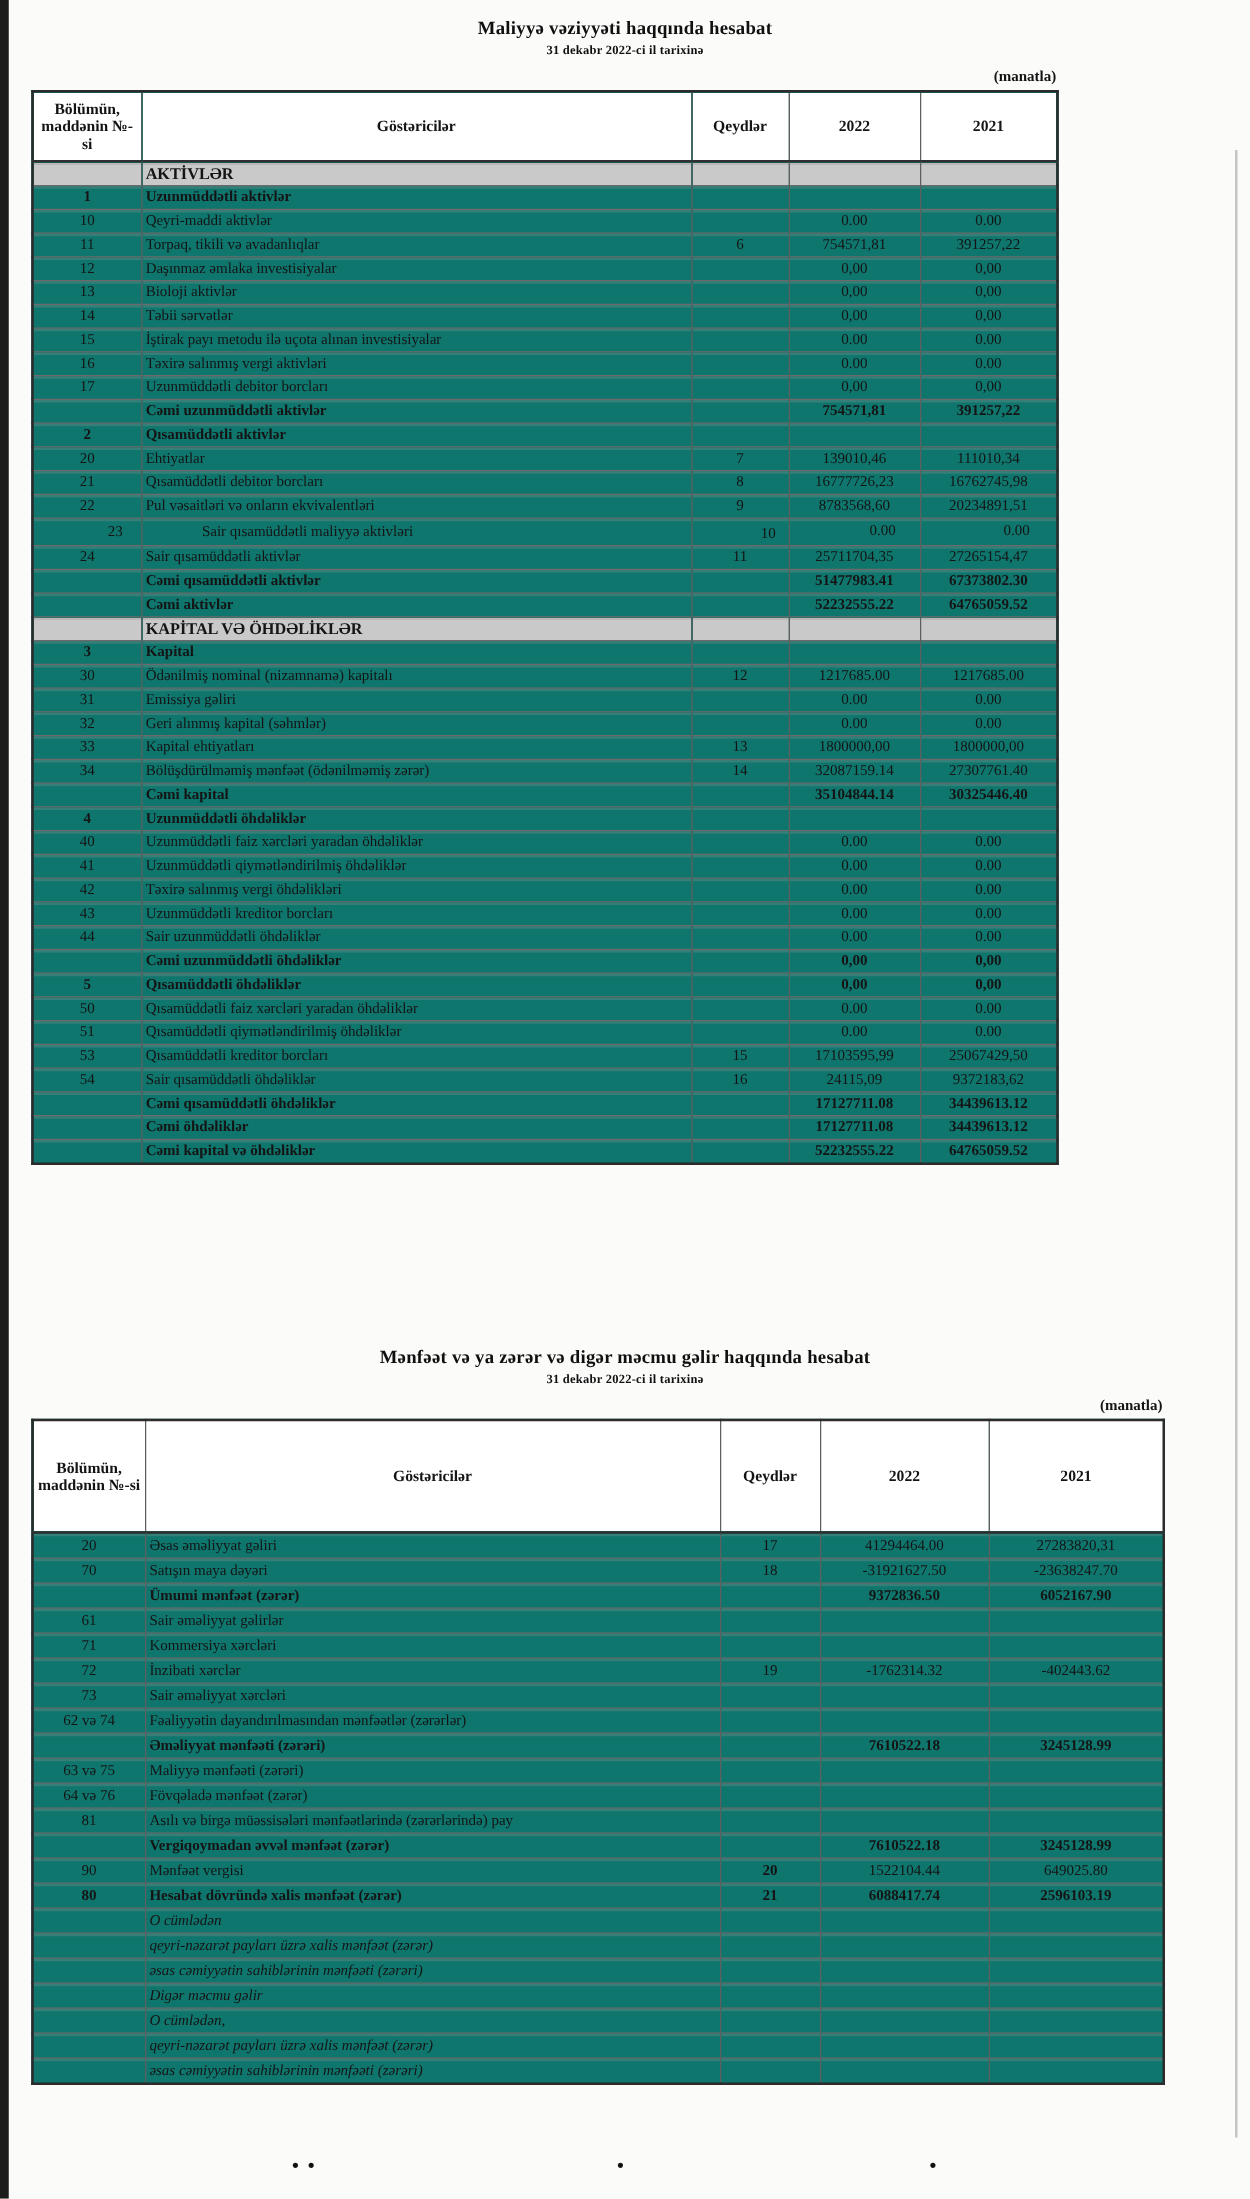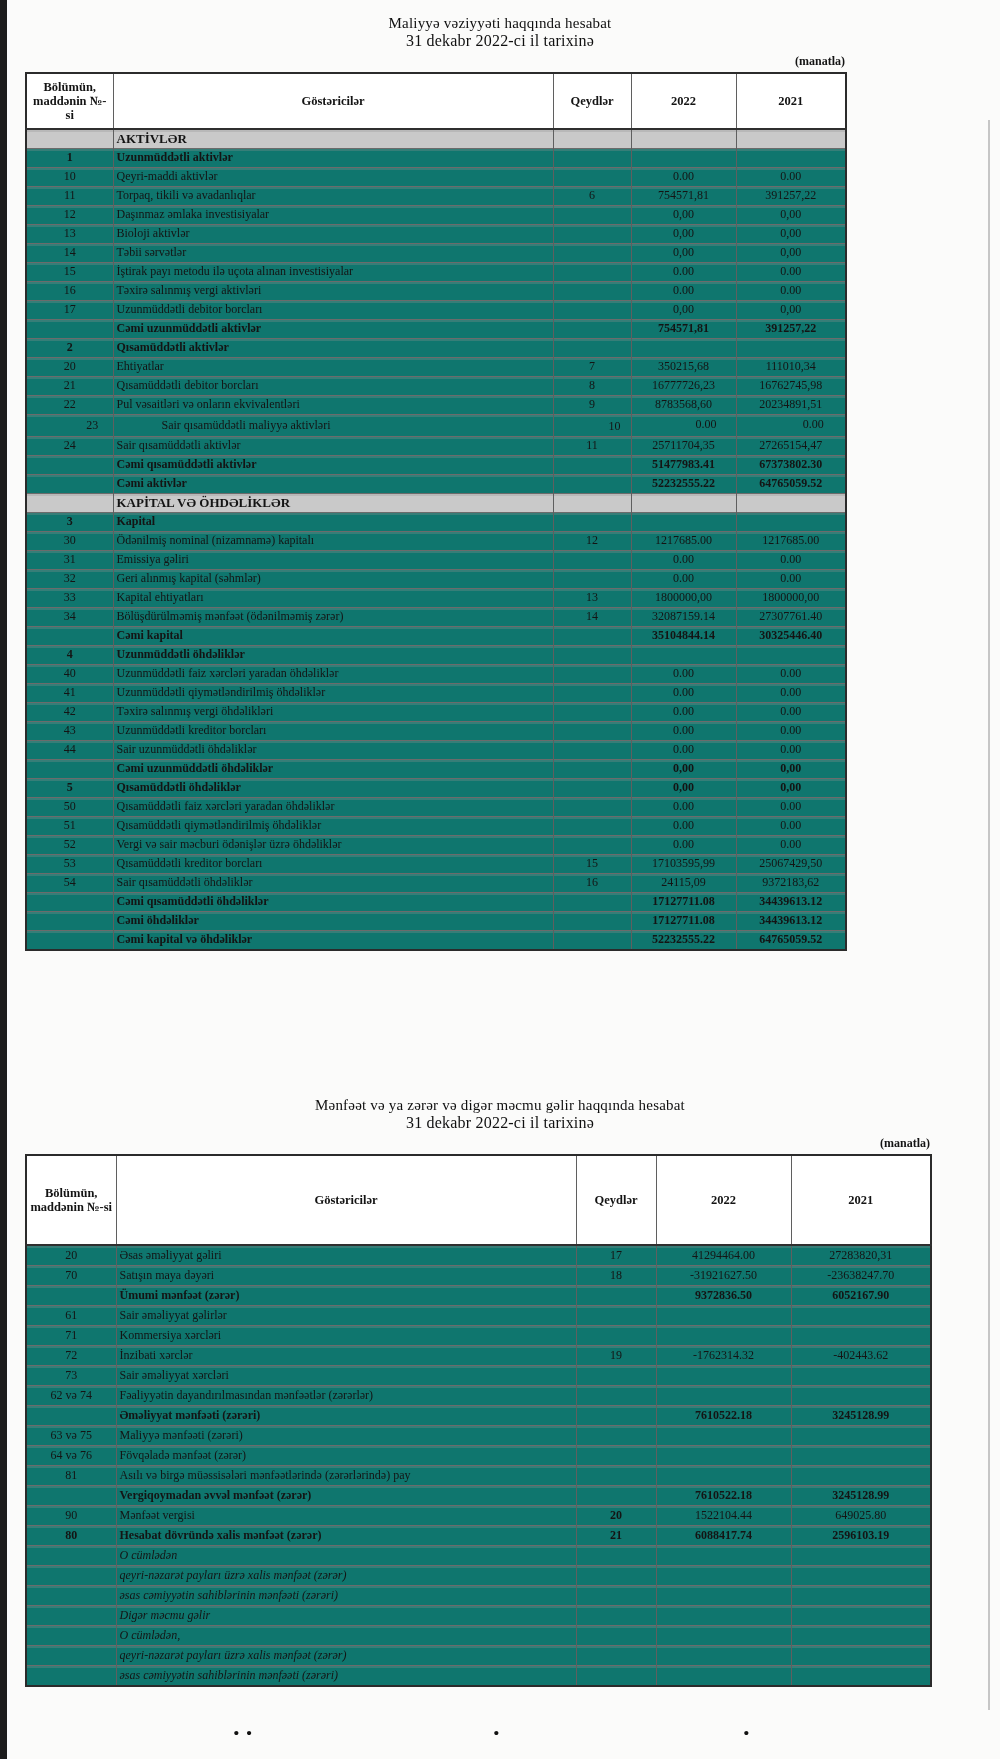--- a/index.html
+++ b/index.html
@@ -15,25 +15,25 @@
   .left-edge-bar {
     position: absolute; left: 0; top: 0; width: 7px; height: 100%;
     background: #1c1c1c;
   }
   .page-edge-artifact {
     position: absolute; left: 988px; top: 120px; width: 2px; height: 1590px;
     background: #9a9a9a; opacity: .55;
   }
   .stmt { position: relative; }
   .stmt-title, .stmt-subtitle {
-    text-align: center; font-weight: normal; color: #101010;
+    text-align: center; font-weight: bold; color: #101010;
     letter-spacing: .2px;
   }
   .stmt-title { font-size: 15px; line-height: 18px; }
-  .stmt-subtitle { font-size: 16px; line-height: 17px; }
+  .stmt-subtitle { font-size: 10px; line-height: 17px; }
   #stmt-0 .stmt-title { padding-top: 14px; }
   #stmt-1 .stmt-title { padding-top: 145px; }
   .currency-note {
     font-weight: bold; font-size: 12px; text-align: right;
     margin-top: 5px; margin-bottom: 3px;
   }
   .tbl-wrap-0 { margin-left: 25px; width: 820px; }
   .tbl-wrap-1 { margin-left: 25px; width: 905px; }
   table.fin {
     border-collapse: collapse; table-layout: fixed; width: 100%;
@@ -199,21 +199,21 @@
             <td class="c-num">2</td>
             <td class="c-label">Qısamüddətli aktivlər</td>
             <td class="c-note"></td>
             <td class="c-val c-2022"></td>
             <td class="c-val c-2021"></td>
           </tr>
           <tr class="item">
             <td class="c-num">20</td>
             <td class="c-label">Ehtiyatlar</td>
             <td class="c-note">7</td>
-            <td class="c-val c-2022">350215,68</td>
+            <td class="c-val c-2022">139010,46</td>
             <td class="c-val c-2021">111010,34</td>
           </tr>
           <tr class="item">
             <td class="c-num">21</td>
             <td class="c-label">Qısamüddətli debitor borcları</td>
             <td class="c-note">8</td>
             <td class="c-val c-2022">16777726,23</td>
             <td class="c-val c-2021">16762745,98</td>
           </tr>
           <tr class="item">
@@ -366,27 +366,20 @@
           <tr class="item">
             <td class="c-num">50</td>
             <td class="c-label">Qısamüddətli faiz xərcləri yaradan öhdəliklər</td>
             <td class="c-note"></td>
             <td class="c-val c-2022">0.00</td>
             <td class="c-val c-2021">0.00</td>
           </tr>
           <tr class="item">
             <td class="c-num">51</td>
             <td class="c-label">Qısamüddətli qiymətləndirilmiş öhdəliklər</td>
-            <td class="c-note"></td>
-            <td class="c-val c-2022">0.00</td>
-            <td class="c-val c-2021">0.00</td>
-          </tr>
-          <tr class="item">
-            <td class="c-num">52</td>
-            <td class="c-label">Vergi və sair məcburi ödənişlər üzrə öhdəliklər</td>
             <td class="c-note"></td>
             <td class="c-val c-2022">0.00</td>
             <td class="c-val c-2021">0.00</td>
           </tr>
           <tr class="item">
             <td class="c-num">53</td>
             <td class="c-label">Qısamüddətli kreditor borcları</td>
             <td class="c-note">15</td>
             <td class="c-val c-2022">17103595,99</td>
             <td class="c-val c-2021">25067429,50</td>

